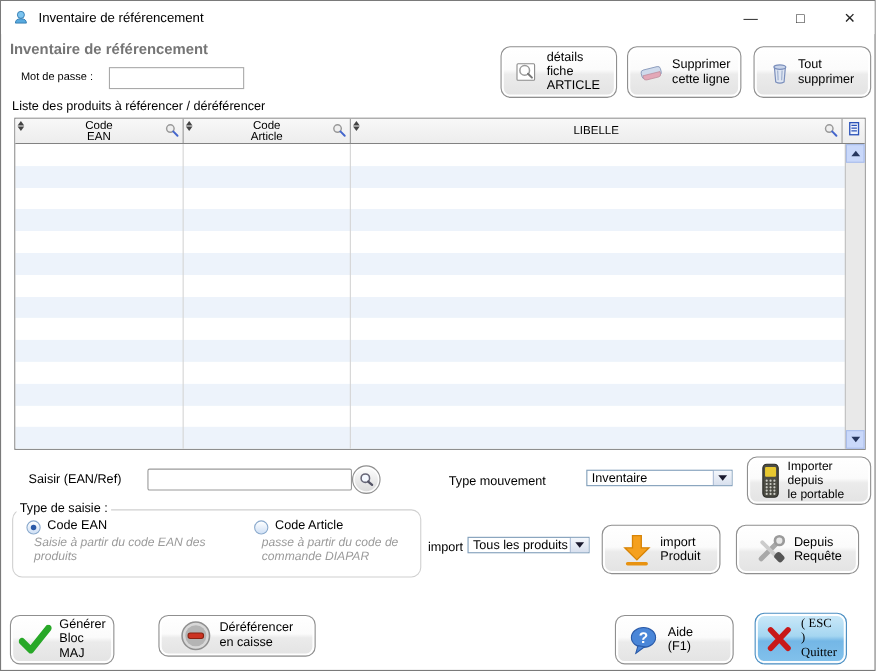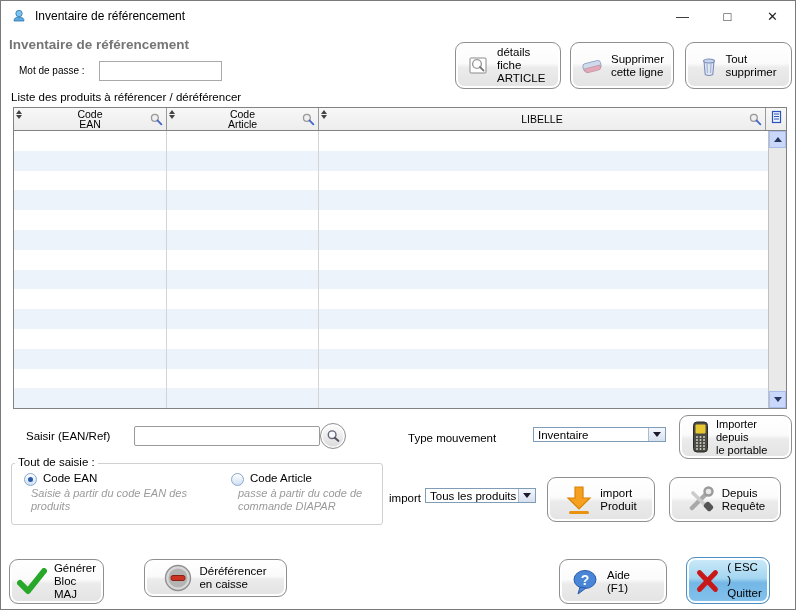--- a/index.html
+++ b/index.html
@@ -52,42 +52,42 @@
   .search-round{position:absolute;left:319px;top:422px;width:24px;height:24px;border-radius:50%;border:1px solid #8f8f8f;background:linear-gradient(#ffffff,#d9d9d9);display:flex;align-items:center;justify-content:center;box-shadow:inset 0 0 0 1.5px rgba(255,255,255,.9);}
   .mouv-label{position:absolute;left:407px;top:431px;font-size:11.5px;}
   
   .combo{position:absolute;height:15px;box-sizing:border-box;border:1px solid #7f9db9;background:#fff;display:flex;align-items:center;justify-content:space-between;}
   .combo-text{flex:1;font-size:11.5px;padding-left:4px;white-space:nowrap;overflow:hidden;}
   .combo-btn{width:16px;height:100%;border-left:1px solid #aabbd4;background:linear-gradient(#f4f7fc,#d8e0ee);display:flex;align-items:center;justify-content:center;}
   .combo-tri{width:0;height:0;border-left:4px solid transparent;border-right:4px solid transparent;border-top:5px solid #1a1a2e;}
   .combo-mouv{left:532px;top:426px;width:133px;}
   .combo-import{left:424px;top:487px;width:111px;}
   
-  .groupbox{position:absolute;left:10px;top:462px;width:372px;height:62px;border:1px solid #d0d0d0;border-radius:3px;box-sizing:border-box;}
+  .groupbox{position:absolute;left:10px;top:462px;width:372px;height:62px;border:1px solid #d0d0d0;border-radius:9px;box-sizing:border-box;}
   .group-legend{position:absolute;left:14px;top:455px;font-size:11.5px;background:#fff;padding:0 3px;}
   .radio{position:absolute;width:11px;height:11px;border-radius:50%;border:1px solid #88a8cc;background:linear-gradient(#fff,#cfe0f5);box-sizing:content-box;}
   .radio.checked::after{content:"";display:block;width:5px;height:5px;border-radius:50%;background:#2a5aa8;margin:3px;}
   .radio1{left:12px;top:9px;} .radio2{left:219px;top:9px;}
   .radio-label{position:absolute;top:8px;font-size:11.5px;color:#000;}
   .rl1{left:31px;} .rl2{left:238px;}
   .radio-desc{position:absolute;top:23px;font-size:11px;font-style:italic;color:#9a9a9a;line-height:13px;}
   .rd1{left:19px;width:175px;} .rd2{left:226px;width:145px;}
   
   .import-label{position:absolute;left:388px;top:491px;font-size:11.5px;}
   
   .b-details{left:454px;top:41px;width:106px;height:47px;}
   .b-delline{left:569px;top:41px;width:104px;height:47px;}
   .b-delall{left:684px;top:41px;width:107px;height:47px;}
   .b-portable{left:678px;top:414px;width:113px;height:44px;font-size:11px;}
   .b-improd{left:546px;top:476px;width:108px;height:45px;}
   .b-requete{left:668px;top:476px;width:112px;height:45px;}
   .b-generer{left:8px;top:558px;width:95px;height:45px;}
   .b-deref{left:143px;top:558px;width:143px;height:38px;}
   .b-aide{left:558px;top:558px;width:108px;height:45px;}
-  .b-quitter{left:685px;top:556px;width:84px;height:47px;}
+  .b-quitter{left:685px;top:556px;width:84px;height:47px;font-family:Liberation Serif, serif;}
 </style>
 </head>
 <body>
 
 <div class="window">
 
   <div class="titlebar">
     <span class="app-icon">
       <svg width="16" height="16" viewBox="0 0 16 16">
           <path d="M3 13 Q3 9 8 9 Q13 9 13 13 Z" fill="#58aadf" stroke="#2d76ad" stroke-width="0.8"></path>
@@ -290,21 +290,21 @@
   </button>
 
   <div class="groupbox">
     <span class="radio checked radio1"></span>
     <label class="radio-label rl1">Code EAN</label>
     <div class="radio-desc rd1">Saisie à partir du code EAN des produits</div>
     <span class="radio radio2"></span>
     <label class="radio-label rl2">Code Article</label>
     <div class="radio-desc rd2">passe à partir du code de commande DIAPAR</div>
   </div>
-  <span class="group-legend">Tout de saisie :</span>
+  <span class="group-legend">Type de saisie :</span>
 
   <label class="import-label">import</label>
   <div class="combo combo-import">
     <span class="combo-text">Tous les produits</span>
     <span class="combo-btn">
         <i class="combo-tri"></i>
       </span>
   </div>
 
   <button class="btn b-improd">

